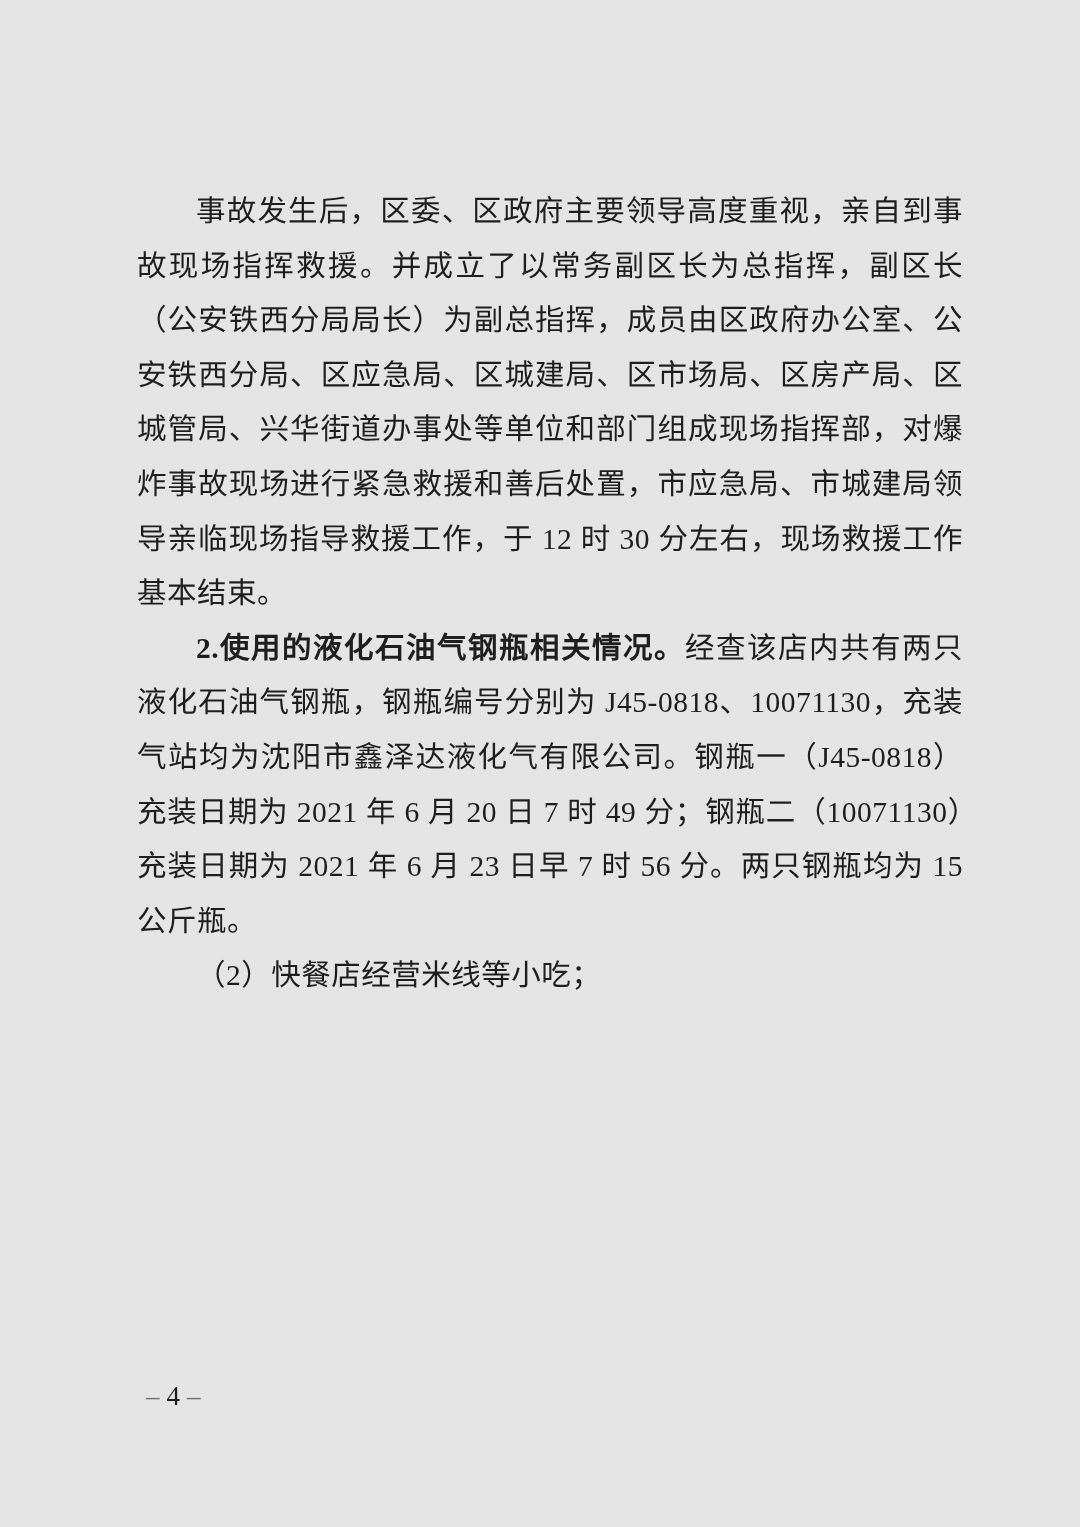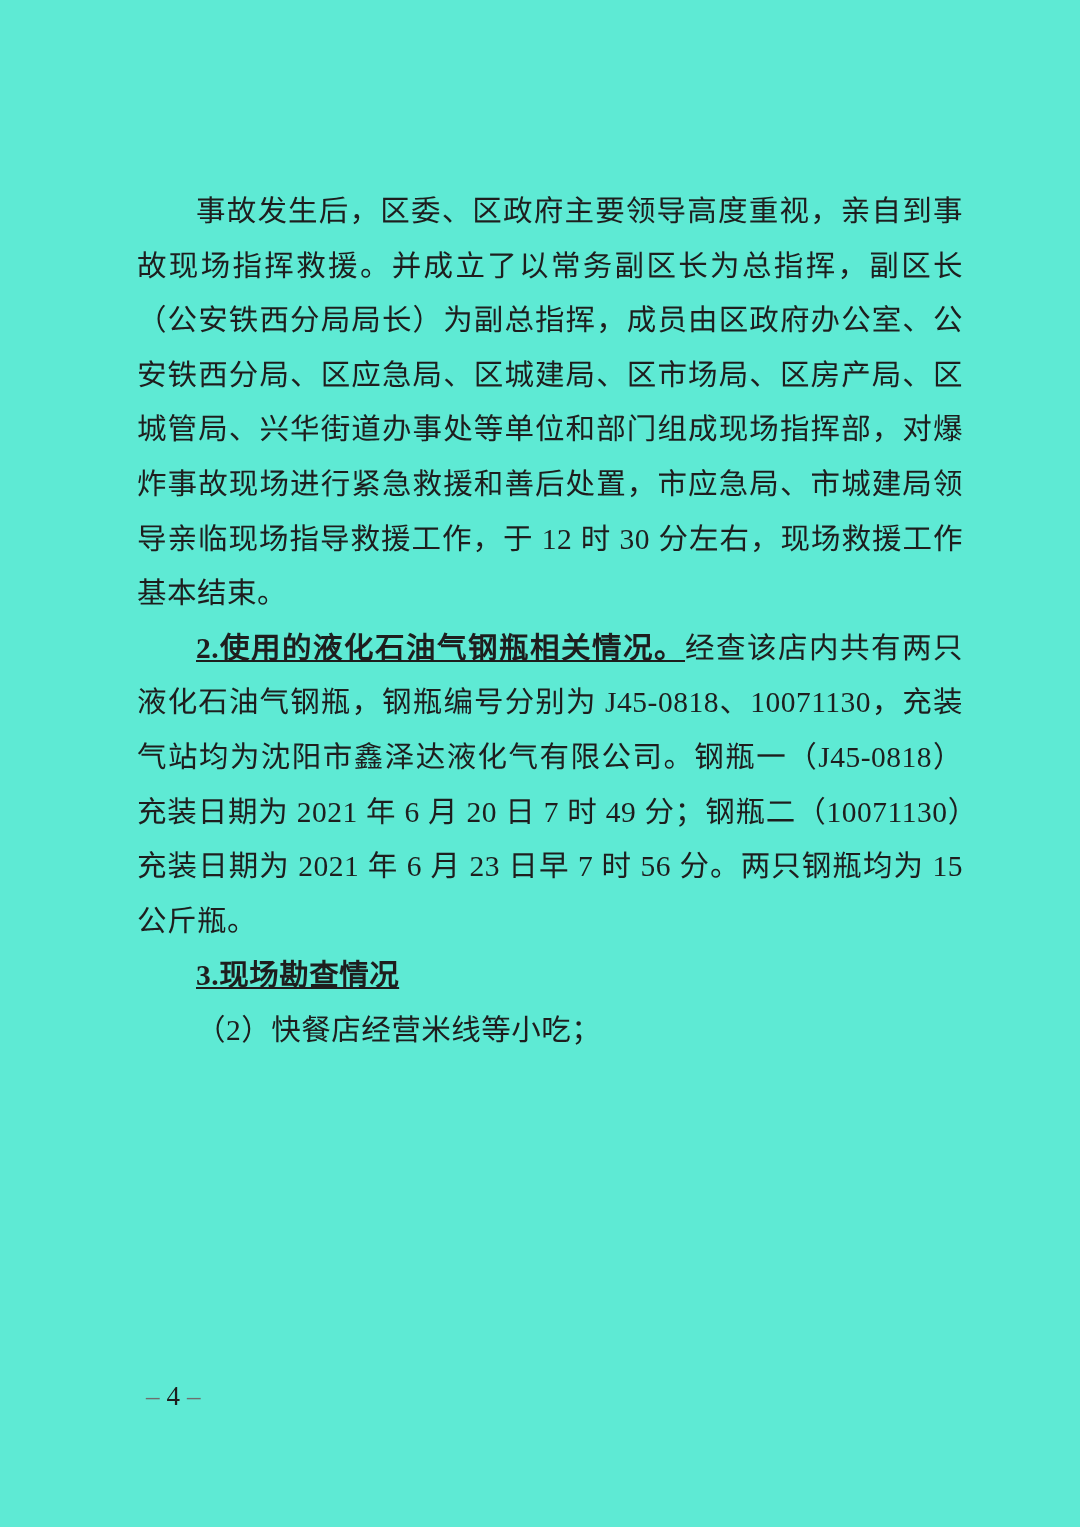--- a/index.html
+++ b/index.html
@@ -4,21 +4,21 @@
 <style>
   html, body {
     margin: 0;
     padding: 0;
     background: #ffffff;
   }
   .page {
     position: relative;
     width: 1080px;
     height: 1527px;
-    background: #5eead4;
+    background: #e5e5e5;
     overflow: hidden;
     font-family: "Liberation Serif", "DejaVu Serif", serif;
     color: #1e1e1e;
   }
   .content {
     position: absolute;
     left: 137px;
     top: 184px;
     width: 826px;
     font-size: 29.5px;
@@ -28,21 +28,20 @@
     letter-spacing: 0.5px;
   }
   .para {
     margin: 0;
     padding: 0;
     text-indent: 2em;
     word-break: break-all;
   }
   .lead {
     font-weight: 700;
-    text-decoration: underline;
   }
   .footer {
     position: absolute;
     left: 139px;
     top: 1379px;
     font-size: 27px;
     line-height: 1.3;
     color: #1e1e1e;
     white-space: nowrap;
   }
@@ -56,21 +55,20 @@
 
 <div class="page">
 
   <div class="content">
 
     <p class="para"><span class="lead"></span><span>事故发生后，区委、区政府主要领导高度重视，亲自到事故现场指挥救援。并成立了以常务副区长为总指挥，副区长（公安铁西分局局长）为副总指挥，成员由区政府办公室、公安铁西分局、区应急局、区城建局、区市场局、区房产局、区城管局、兴华街道办事处等单位和部门组成现场指挥部，对爆炸事故现场进行紧急救援和善后处置，市应急局、市城建局领导亲临现场指导救援工作，于 12 时 30 分左右，现场救援工作基本结束。</span></p>
 
     <p class="para"><span class="lead">2.使用的液化石油气钢瓶相关情况。</span><span>经查该店内共有两只液化石油气钢瓶，钢瓶编号分别为 J45-0818、10071130，充装气站均为沈阳市鑫泽达液化气有限公司。钢瓶一（J45-0818）充装日期为 2021 年 6 月 20 日 7 时 49 分；钢瓶二（10071130）充装日期为 2021 年 6 月 23 日早 7 时 56 分。两只钢瓶均为 15 公斤瓶。</span></p>
 
 
-    <p class="para"><span class="lead">3.现场勘查情况</span><span></span></p>
 
 
     <p class="para"><span class="lead"></span><span>（2）快餐店经营米线等小吃；</span></p>
 
 
   </div>
 
   <div class="footer"><span class="dash">–</span><span>4</span><span class="dash">–</span></div>
 
 </div>

